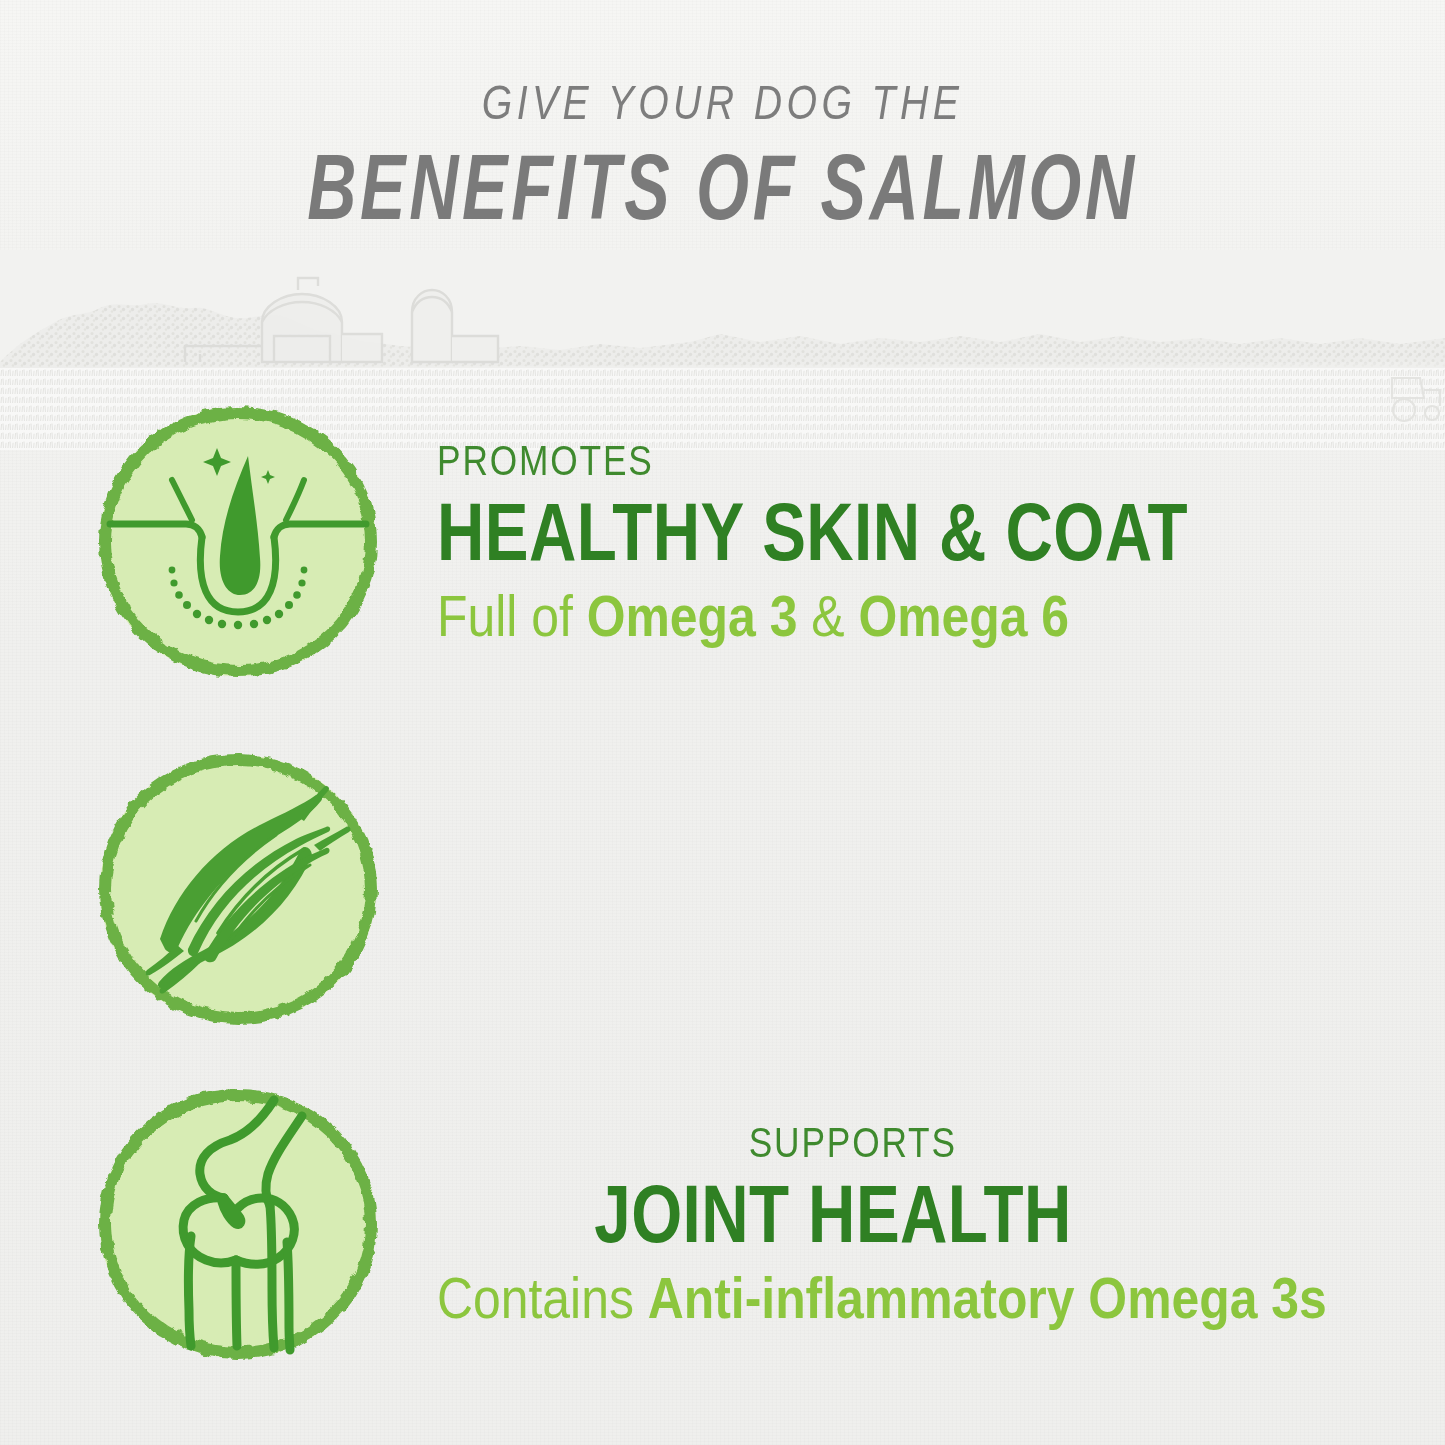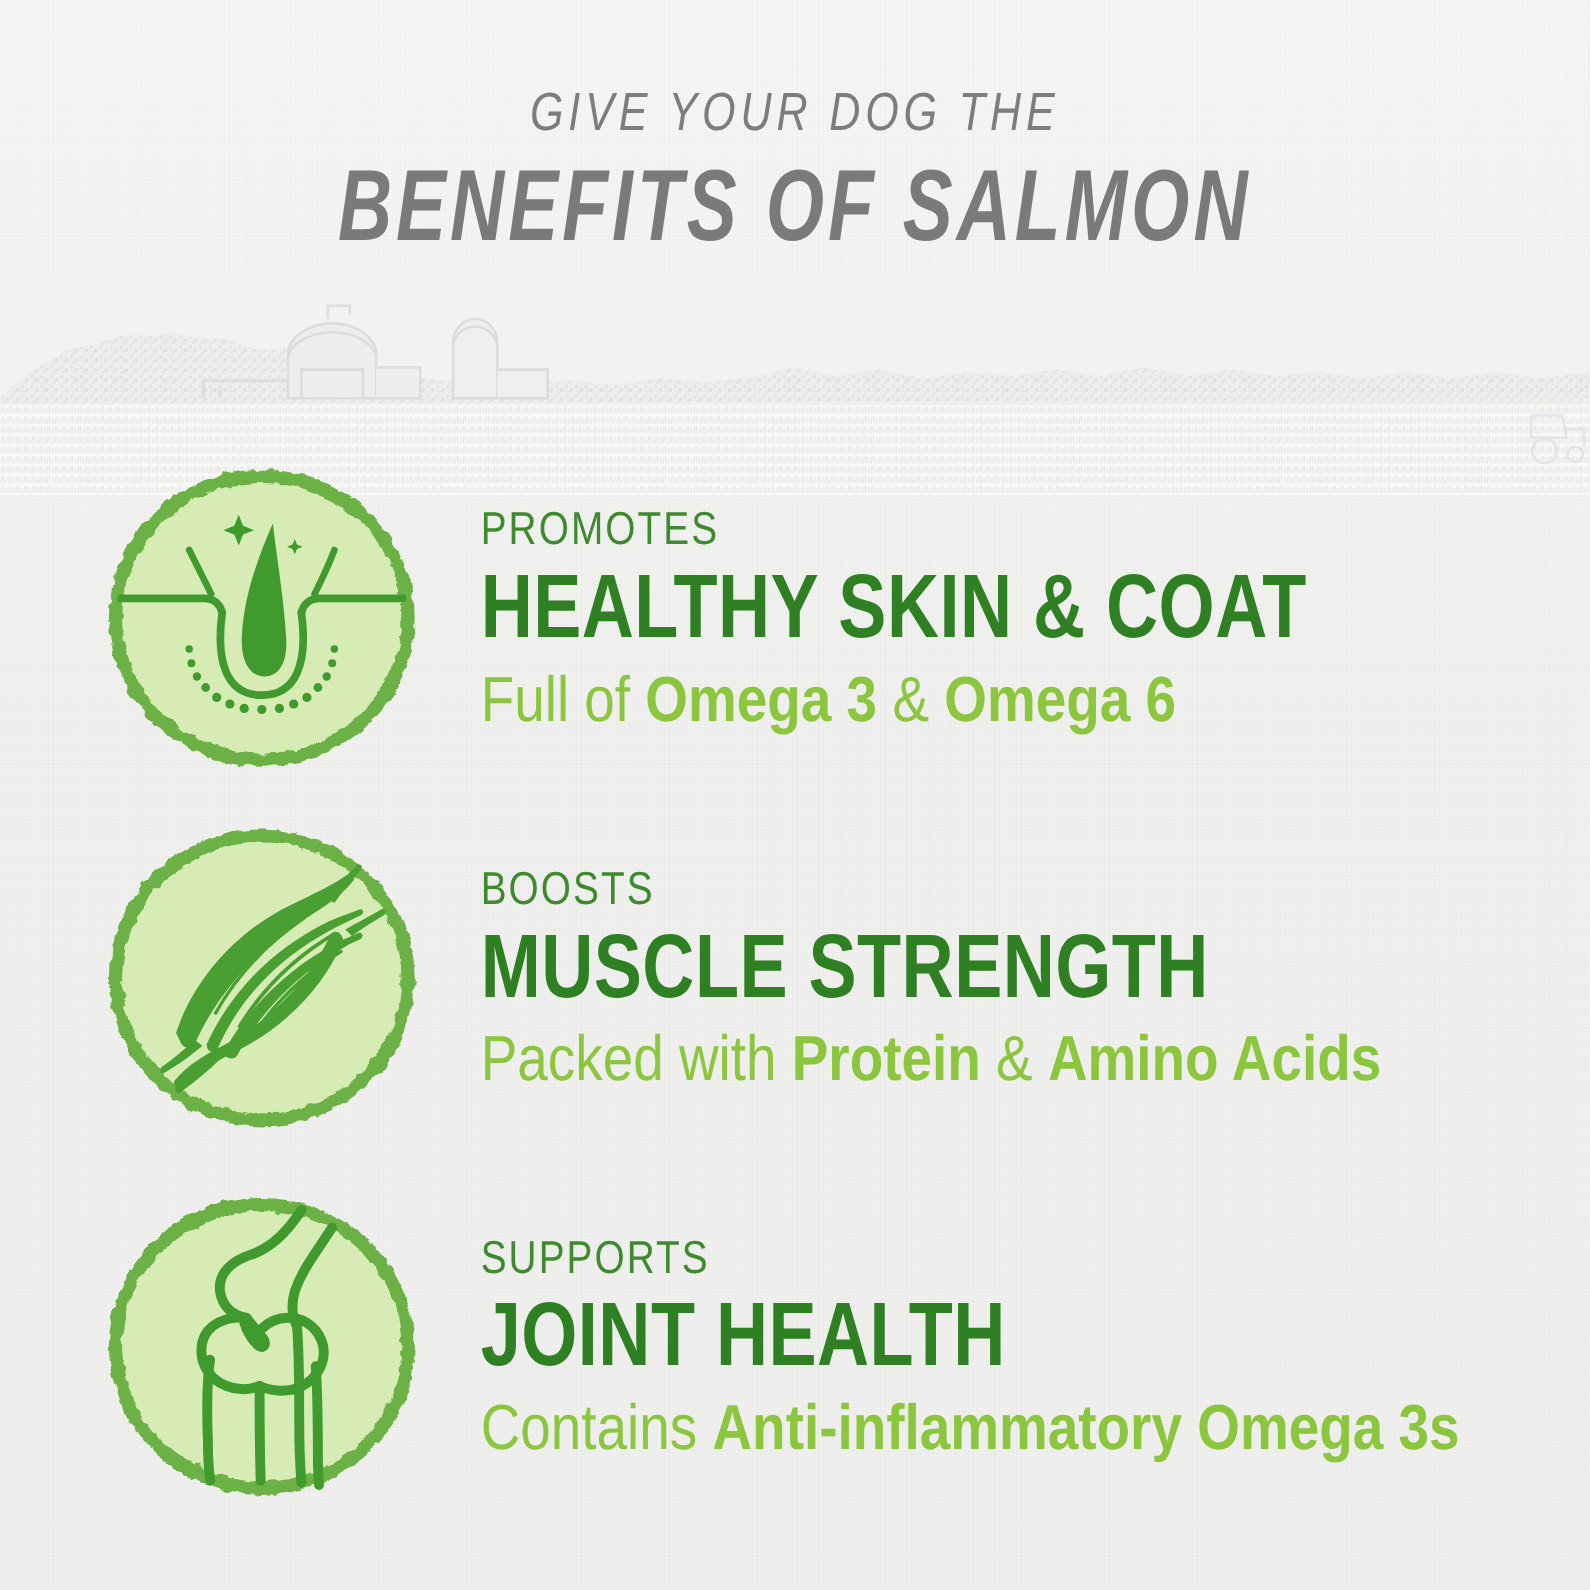--- a/index.html
+++ b/index.html
@@ -70,23 +70,23 @@
     white-space: nowrap;
   }
 
   
   .row {
     position: absolute;
     left: 0;
     width: 1445px;
     height: 300px;
   }
-  #row-0 { top: 416px; text-decoration: underline; }
+  #row-0 { top: 396px; text-decoration: underline; }
   #row-1 { top: 743px; }
-  #row-2 { top: 1078px; }
+  #row-2 { top: 1078px; text-align: center; }
 
   .badge {
     position: absolute;
     left: 88px;
     top: 0;
     width: 300px;
     height: 292px;
   }
   .badge svg { display: block; width: 300px; height: 292px; }
 
@@ -294,25 +294,20 @@
           <path d="M112,220 C102,230 90,240 76,250 C72,252 70,248 73,245
                    C84,236 95,226 104,215 Z"></path>
 
           <path d="M210,74 C218,64 226,54 236,44 C239,41 243,45 240,48
                    C231,58 223,68 216,78 Z"></path>
           <path d="M226,102 C236,96 248,90 258,84 C262,82 264,87 261,89
                    C251,95 241,101 232,108 Z"></path>
         </g>
       </svg>
     </div>
-    <div class="text-block">
-      <div class="eyebrow">BOOSTS</div>
-      <div class="title">MUSCLE STRENGTH</div>
-      <div class="sub"><span>Packed with </span><span class="em">Protein</span><span class="amp"> &amp; </span><span class="em">Amino Acids</span></div>
-    </div>
   </div>
 
   <div class="row" id="row-2">
     <div class="badge">
       <svg viewBox="0 0 300 292">
         <defs>
           <filter id="rough3" x="-20%" y="-20%" width="140%" height="140%">
             <feTurbulence type="fractalNoise" baseFrequency="0.09" numOctaves="3" seed="31" result="n3"></feTurbulence>
             <feDisplacementMap in="SourceGraphic" in2="n3" scale="7" xChannelSelector="R" yChannelSelector="G"></feDisplacementMap>
           </filter>

